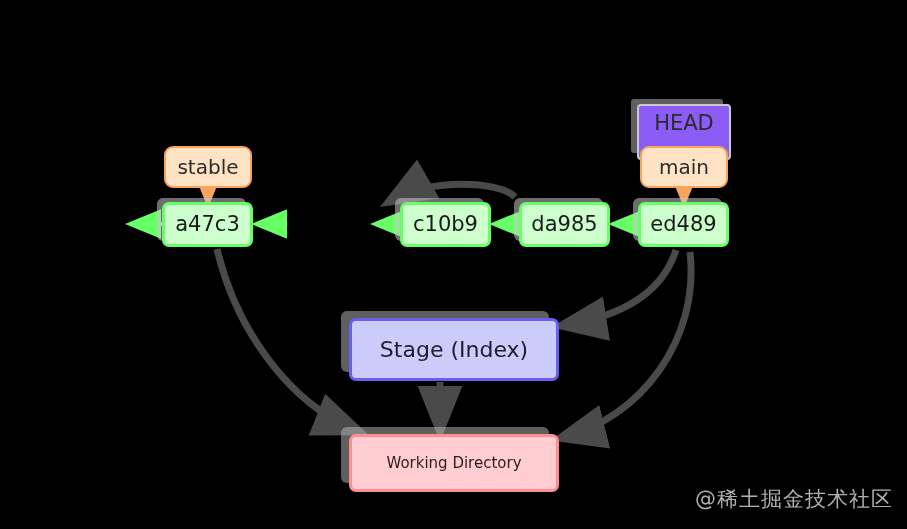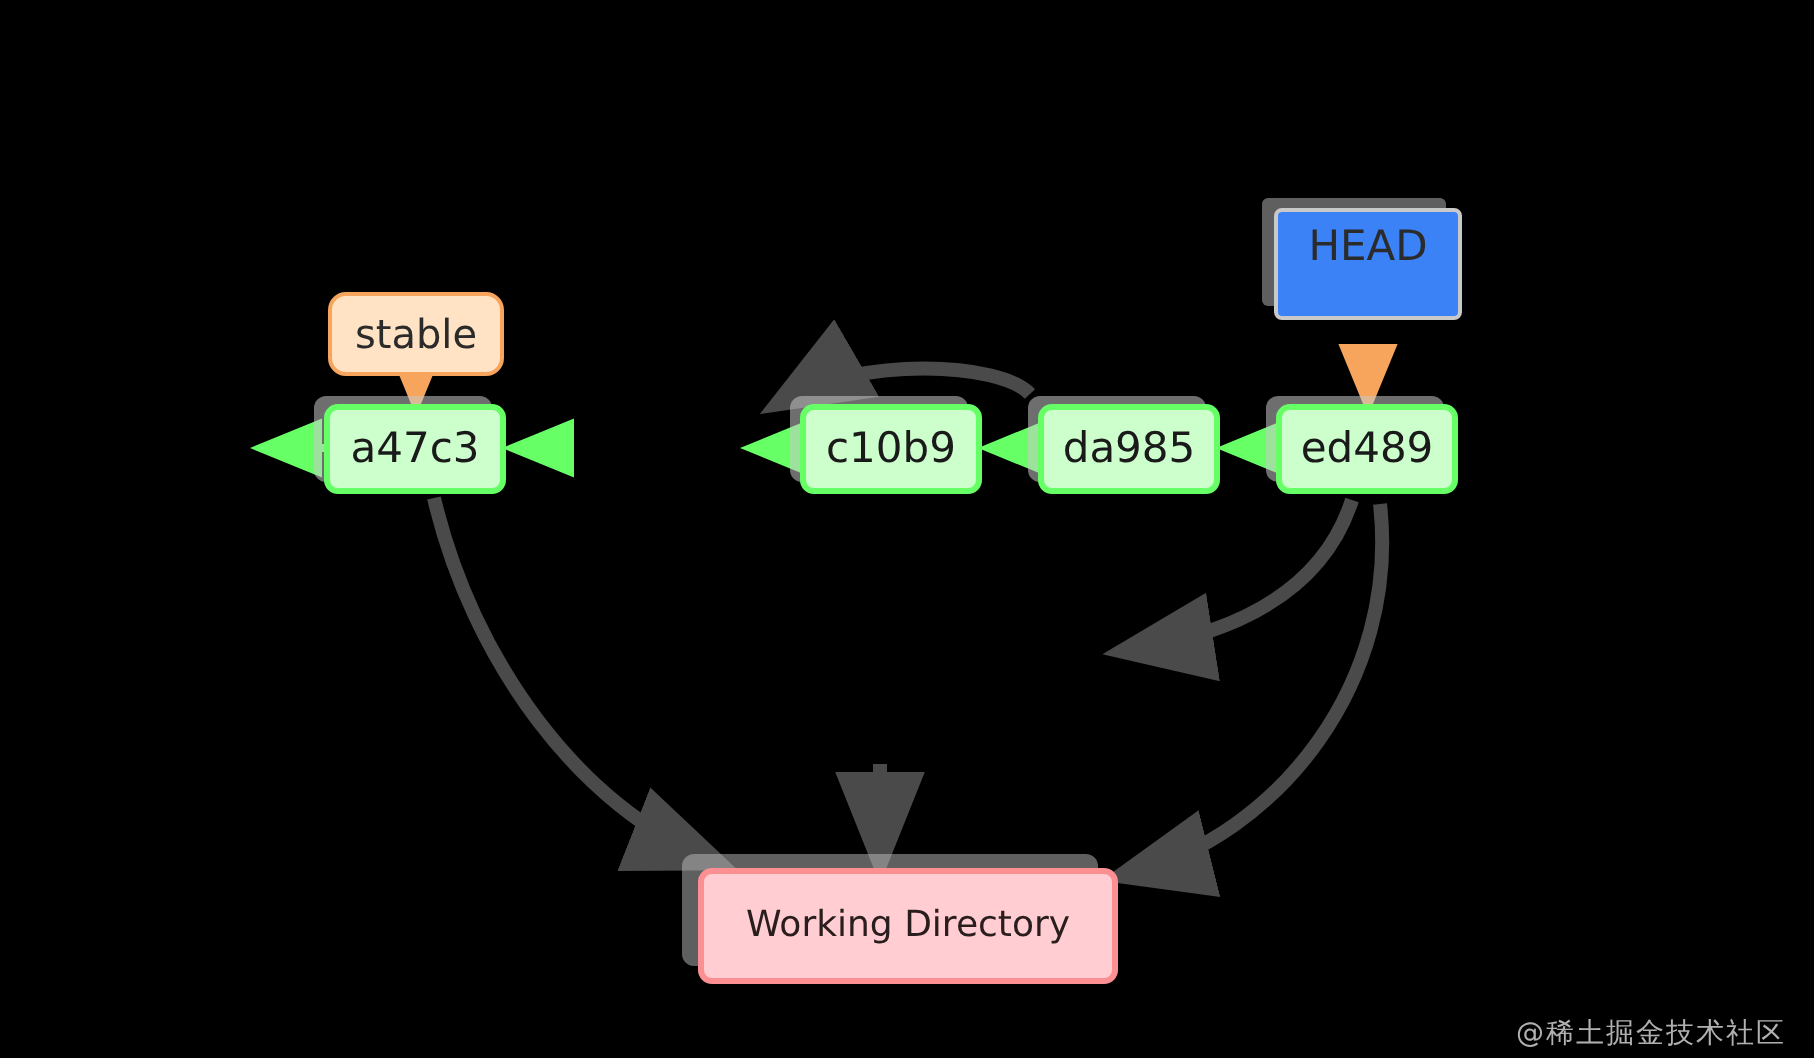--- a/index.html
+++ b/index.html
@@ -13,35 +13,35 @@
 
   
   .commit{width:91px;height:45px;background:#ccffcc;border-color:#66ff66;border-width:3px;
           box-shadow:-6px -5px 0 -1px rgba(200,200,200,.55);}
   .commit .lbl{font-size:21px;color:#1a1a1a;}
 
   
   .ref{width:88px;height:42px;background:#ffe3c4;border-color:#f7a45c;border-width:2.5px;
        border-radius:9px;text-align:center;}
   .ref .lbl{font-size:20px;color:#2b2b2b;}
-  .headbox{width:94px;height:56px;background:#3b82f6;border-color:#c9c9c9;border-width:2px;
+  .headbox{width:94px;height:56px;background:#8b5cf6;border-color:#c9c9c9;border-width:2px;
            border-radius:4px;align-items:flex-start;padding-top:7px;
            box-shadow:-7px -6px 0 -1px rgba(190,190,190,.5);}
   .headbox .lbl{font-size:21px;color:#2b2b2b;}
 
   
   .area{border-width:3px;border-radius:7px;}
   .stagebox{width:210px;height:63px;background:#ccccfb;border-color:#6a5ff0;
             box-shadow:-9px -8px 0 -1px rgba(190,190,190,.5);}
   .stagebox .lbl{font-size:22px;color:#1d1d2e;}
   .workbox{width:210px;height:58px;background:#ffcdd2;border-color:#fb8f92;
            box-shadow:-9px -8px 0 -1px rgba(190,190,190,.5);}
-  .workbox .lbl{font-size:18px;color:#2a1d1d;}
+  .workbox .lbl{font-size:15px;color:#2a1d1d;}
 
-  #watermark{position:absolute;right:14px;bottom:3px;color:#cfcfcf;font-size:14px;
+  #watermark{position:absolute;right:14px;bottom:16px;color:#cfcfcf;font-size:21px;
              letter-spacing:1px;opacity:.85;white-space:nowrap;margin-left:36px;}
 </style>
 </head>
 <body>
 
 <div id="stage">
 
   <svg id="wires" viewBox="0 0 907 529" xmlns="http://www.w3.org/2000/svg">
     <defs>
       <marker id="ag" markerWidth="9" markerHeight="9" refX="7" refY="4.5" orient="auto">
@@ -74,36 +74,42 @@
       <path d="M217,249 C236,330 290,404 356,430"></path>
       <path d="M676,250 C660,300 610,318 565,325"></path>
       <path d="M690,252 C700,340 640,418 564,437"></path>
       <path d="M440,382 L440,428"></path>
     </g>
   </svg>
 
   <div class="node headbox" style="left:637px;top:104px;">
     <span class="lbl">HEAD</span>
   </div>
+  <div class="node ref" style="left:640px;top:146px;">
+    <span class="lbl">main</span>
+  </div>
 
   <div class="node ref" style="left:164px;top:146px;">
     <span class="lbl">stable</span>
   </div>
 
   <div class="node commit" style="left:162px;top:202px;">
     <span class="lbl">a47c3</span>
   </div>
   <div class="node commit" style="left:400px;top:202px;">
     <span class="lbl">c10b9</span>
   </div>
   <div class="node commit" style="left:519px;top:202px;">
     <span class="lbl">da985</span>
   </div>
   <div class="node commit" style="left:638px;top:202px;">
     <span class="lbl">ed489</span>
   </div>
 
+  <div class="node area stagebox" style="left:349px;top:318px;">
+    <span class="lbl">Stage (Index)</span>
+  </div>
   <div class="node area workbox" style="left:349px;top:434px;">
     <span class="lbl">Working Directory</span>
   </div>
 
   <div id="watermark">@稀土掘金技术社区</div>
 </div>
 
 </body></html>

